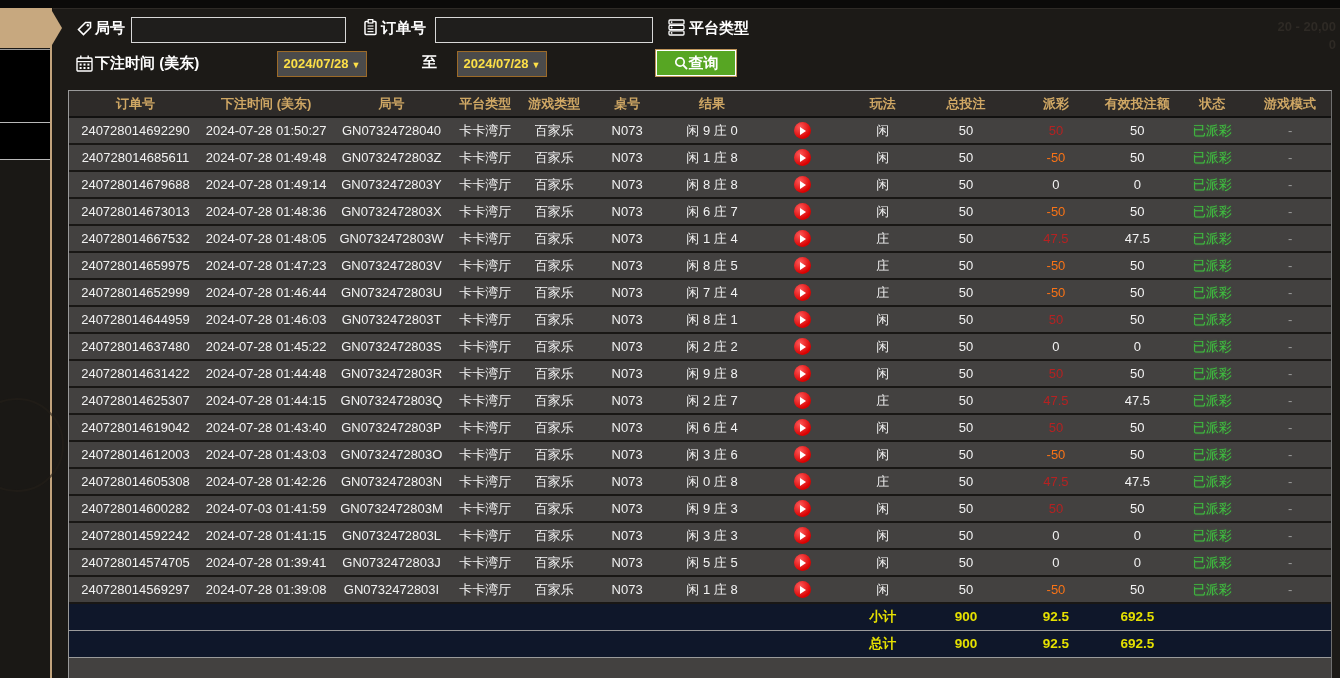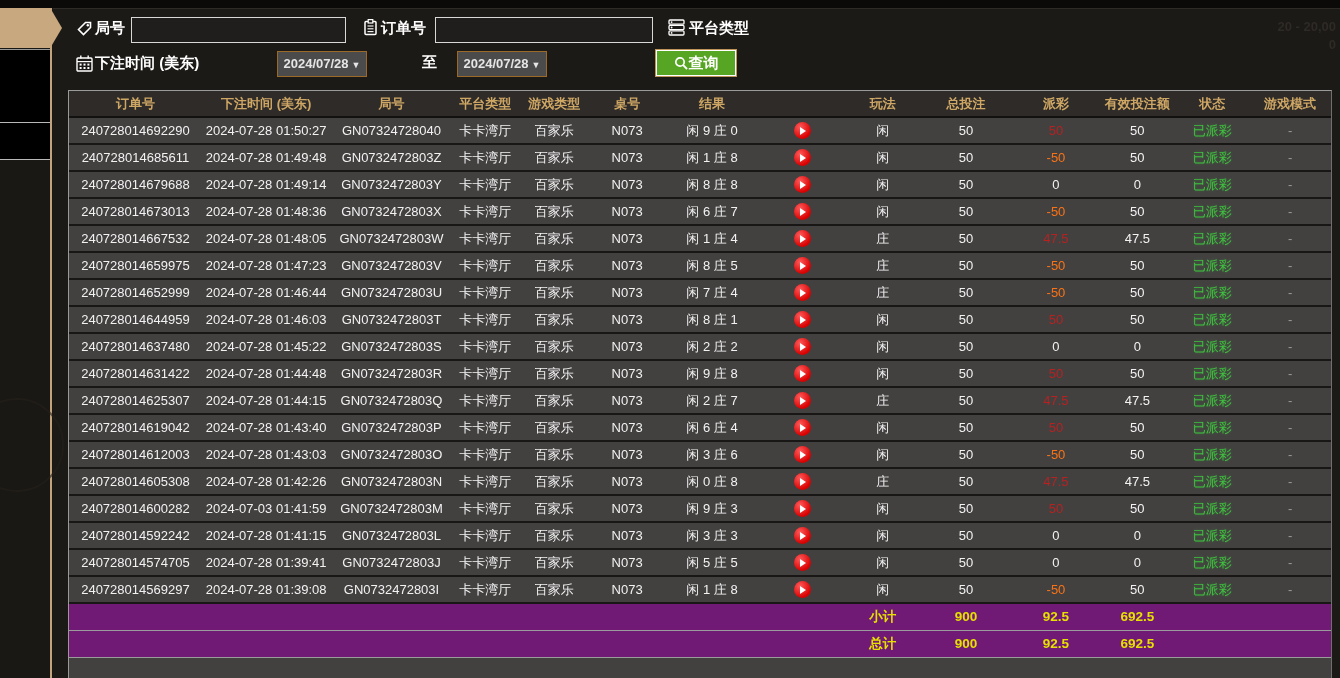--- a/index.html
+++ b/index.html
@@ -20,21 +20,21 @@
   
   #toolbar{position:absolute;left:53px;top:8px;width:1287px;height:82px;}
   .tb-label{position:absolute;font-size:15px;font-weight:bold;color:#fff;white-space:nowrap;}
   .tb-icon{position:absolute;width:19px;height:19px;}
   .tb-input{position:absolute;height:24px;background:#1f1e1c;border:1px solid #d8d8d8;color:#fff;
             font-size:13px;padding:0 5px;outline:none;box-sizing:content-box;}
   .tb-select{position:absolute;height:24px;background:#333029;border:1px solid #9c6a28;color:#fff;
              font-size:14px;line-height:24px;padding-left:8px;cursor:pointer;}
   .tb-select .arrow{position:absolute;right:10px;top:0;font-size:10px;color:#fff;}
   .date-box{position:absolute;width:88px;height:24px;background:#4b4b4b;border:1px solid #9c6a28;
-            color:#e5e5e5;font-size:13px;font-weight:bold;line-height:24px;text-align:center;cursor:pointer;}
+            color:#fde047;font-size:13px;font-weight:bold;line-height:24px;text-align:center;cursor:pointer;}
   .date-box .arrow{font-size:9px;margin-left:3px;}
   #query-btn{position:absolute;left:602px;top:41px;width:82px;height:28px;background:#57a623;
              border:1px solid #bf955a;box-shadow:inset 0 0 0 1px #fff;color:#fff;font-size:15px;font-weight:bold;
              display:flex;align-items:center;justify-content:center;cursor:pointer;}
   #watermark{position:absolute;right:4px;top:10px;text-align:right;color:#2e2a25;font-size:13px;line-height:18px;font-weight:bold;}
   
   #grid{position:absolute;left:68px;top:90px;width:1264px;height:588px;background:#434140;
         border-top:1px solid #9a9a9a;border-left:1px solid #9a9a9a;border-right:1px solid #6f6f6f;box-sizing:border-box;}
   .tr{display:flex;height:25px;line-height:25px;border-bottom:2px solid #191715;background:#434140;}
   .tr.head{height:25px;background:#2e2b29;border-bottom:2px solid #121110;}
@@ -45,21 +45,21 @@
   .c13{width:74px}.c14{width:82px}
   .payout.pos{color:#b52222;}
   .payout.neg{color:#f97316;}
   .payout.zero{color:#f2f2f2;}
   .status{color:#3fc23f;text-shadow:0 0 3px rgba(60,200,60,.35);}
   .mode{color:#9a9a9a;}
   .play-btn{display:inline-block;width:17px;height:17px;margin-top:4px;border-radius:50%;
             background:radial-gradient(circle at 35% 30%,#ff5a5a,#d90000 70%);cursor:pointer;position:relative;}
   .play-btn .tri{position:absolute;left:6px;top:4.5px;width:0;height:0;
             border-left:6px solid #fff;border-top:4px solid transparent;border-bottom:4px solid transparent;}
-  .tr.totals{height:26px;line-height:26px;border-bottom:1px solid #9b9b9b;background:#701a75;}
+  .tr.totals{height:26px;line-height:26px;border-bottom:1px solid #9b9b9b;background:#0f172a;}
   .tr.totals:first-of-type{border-top:1px solid #9b9b9b;}
   .tr.totals .td{color:#e6e100;font-weight:bold;font-size:13.5px;}
   #grid-filler{height:20px;background:#434140;}
   svg{display:block;}
 </style>
 </head>
 <body>
 
 <div id="screen">
 

